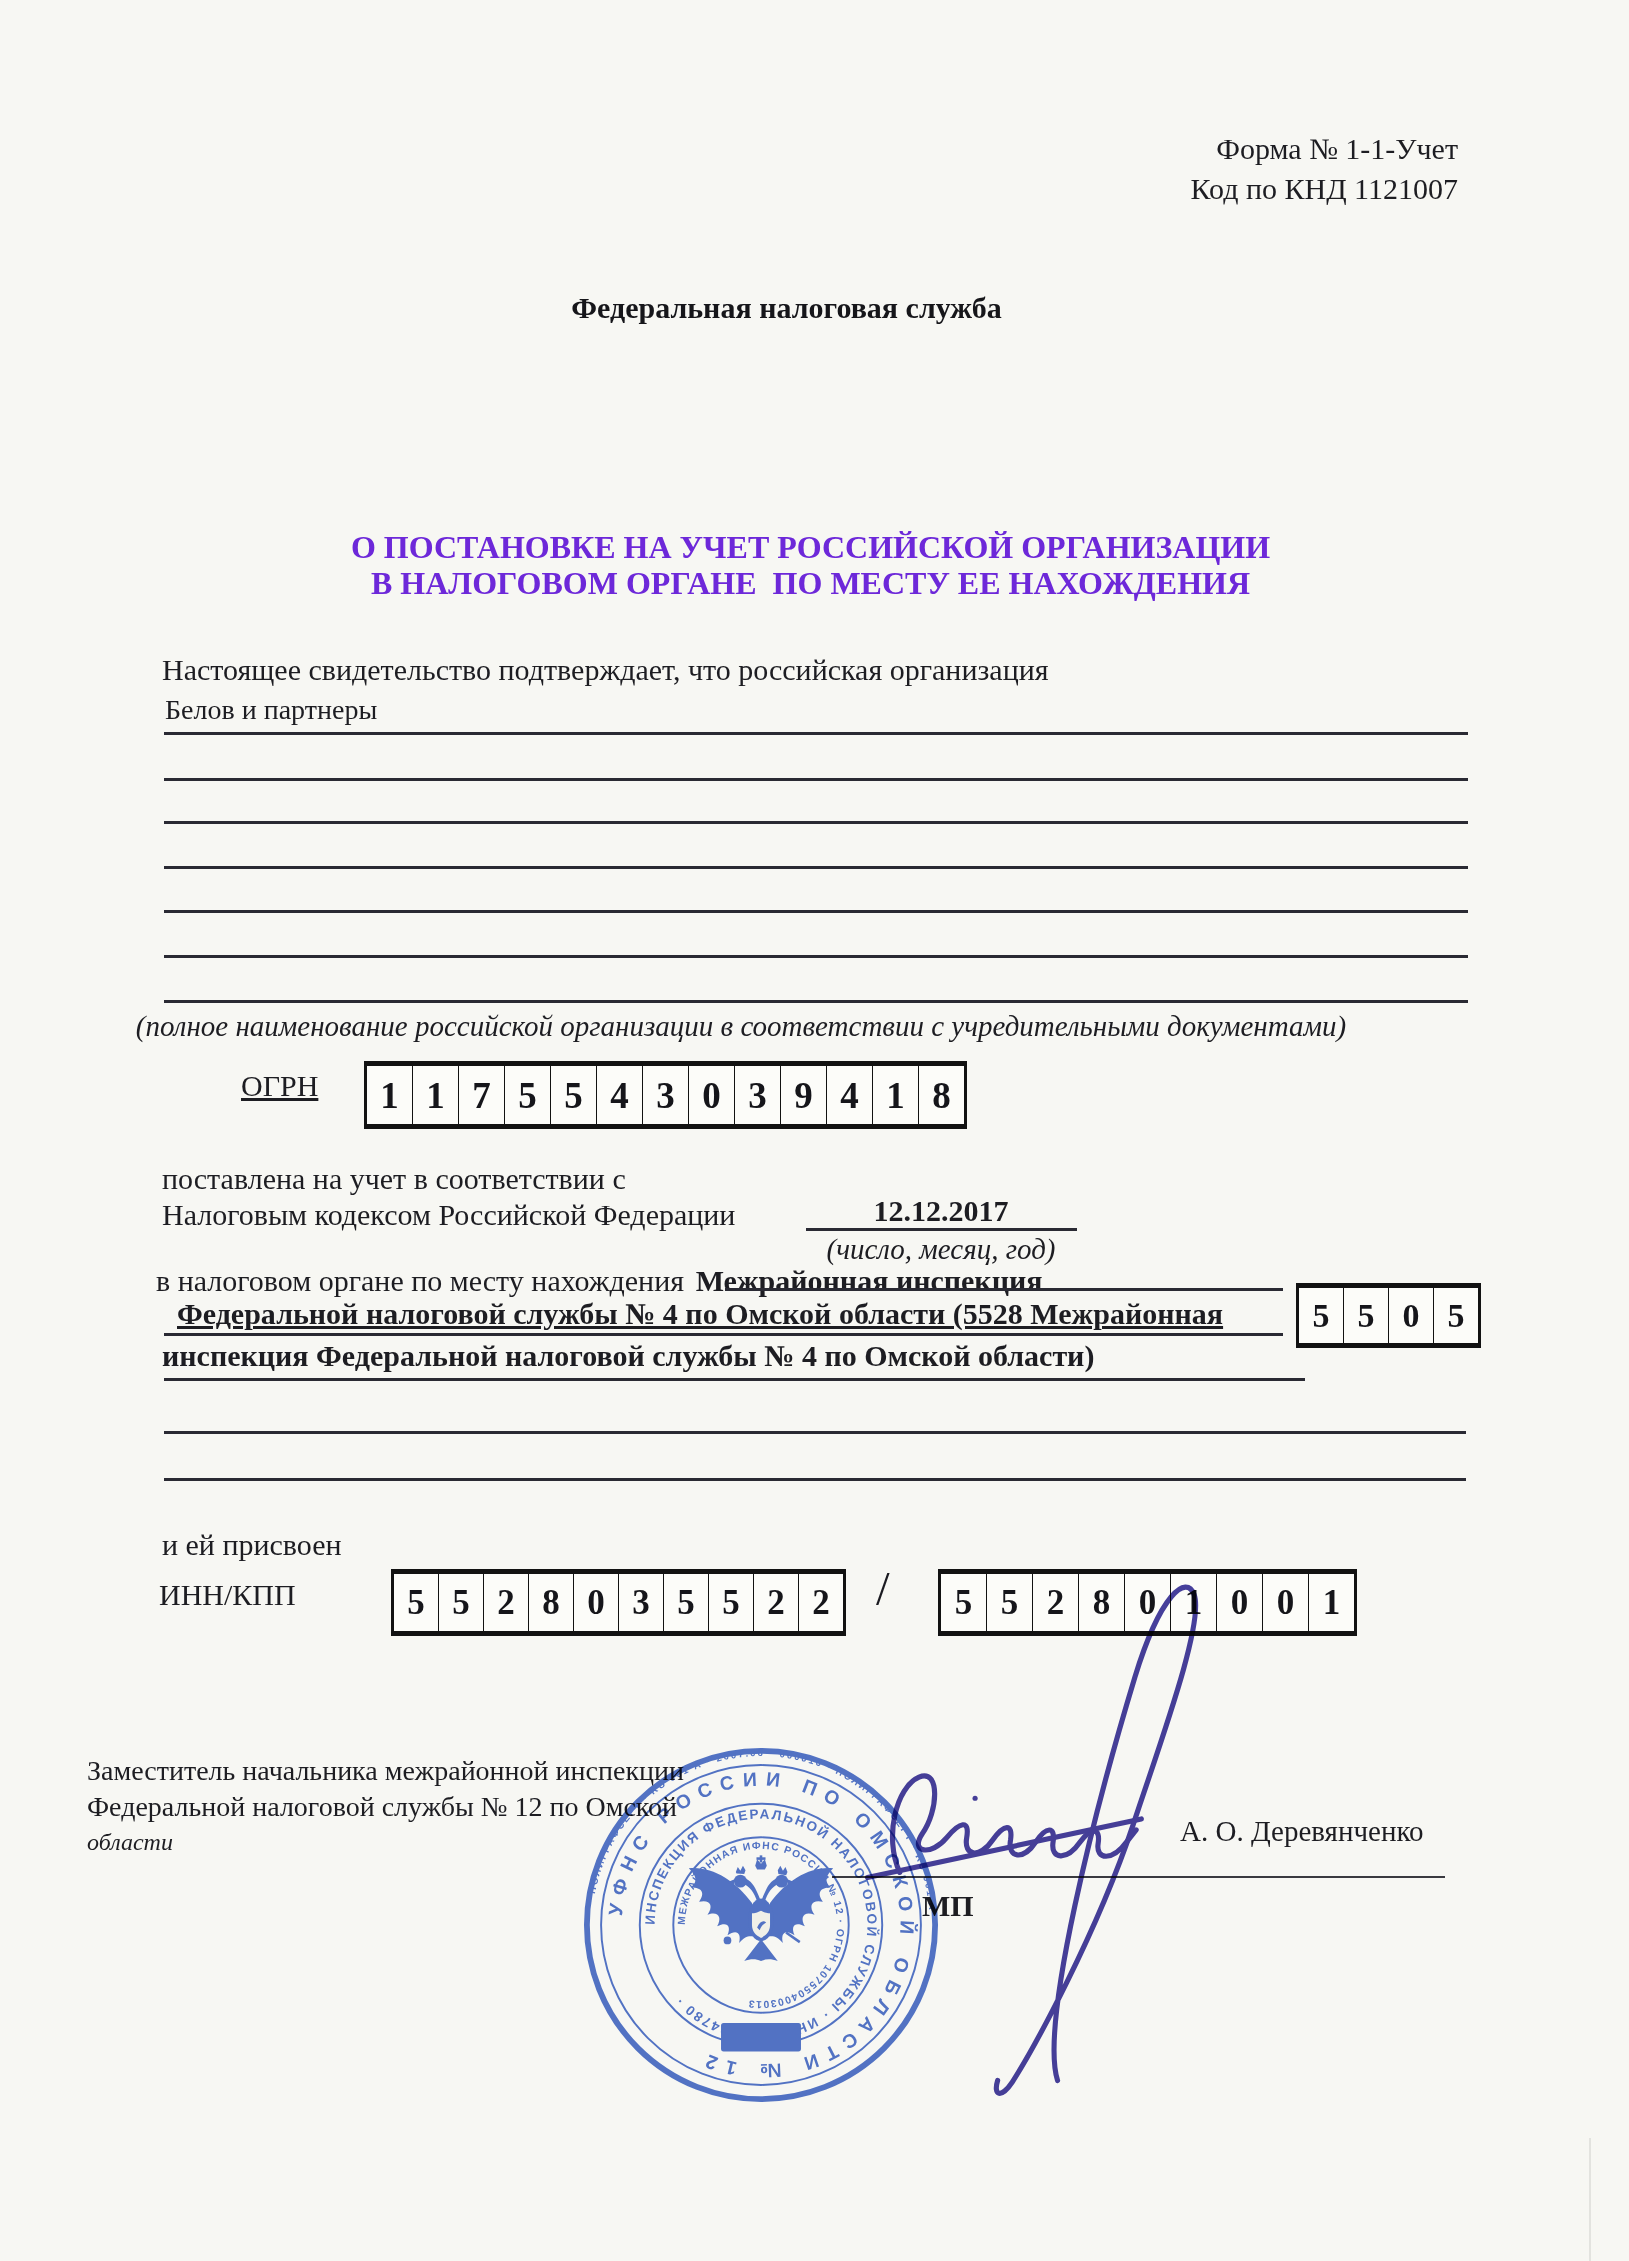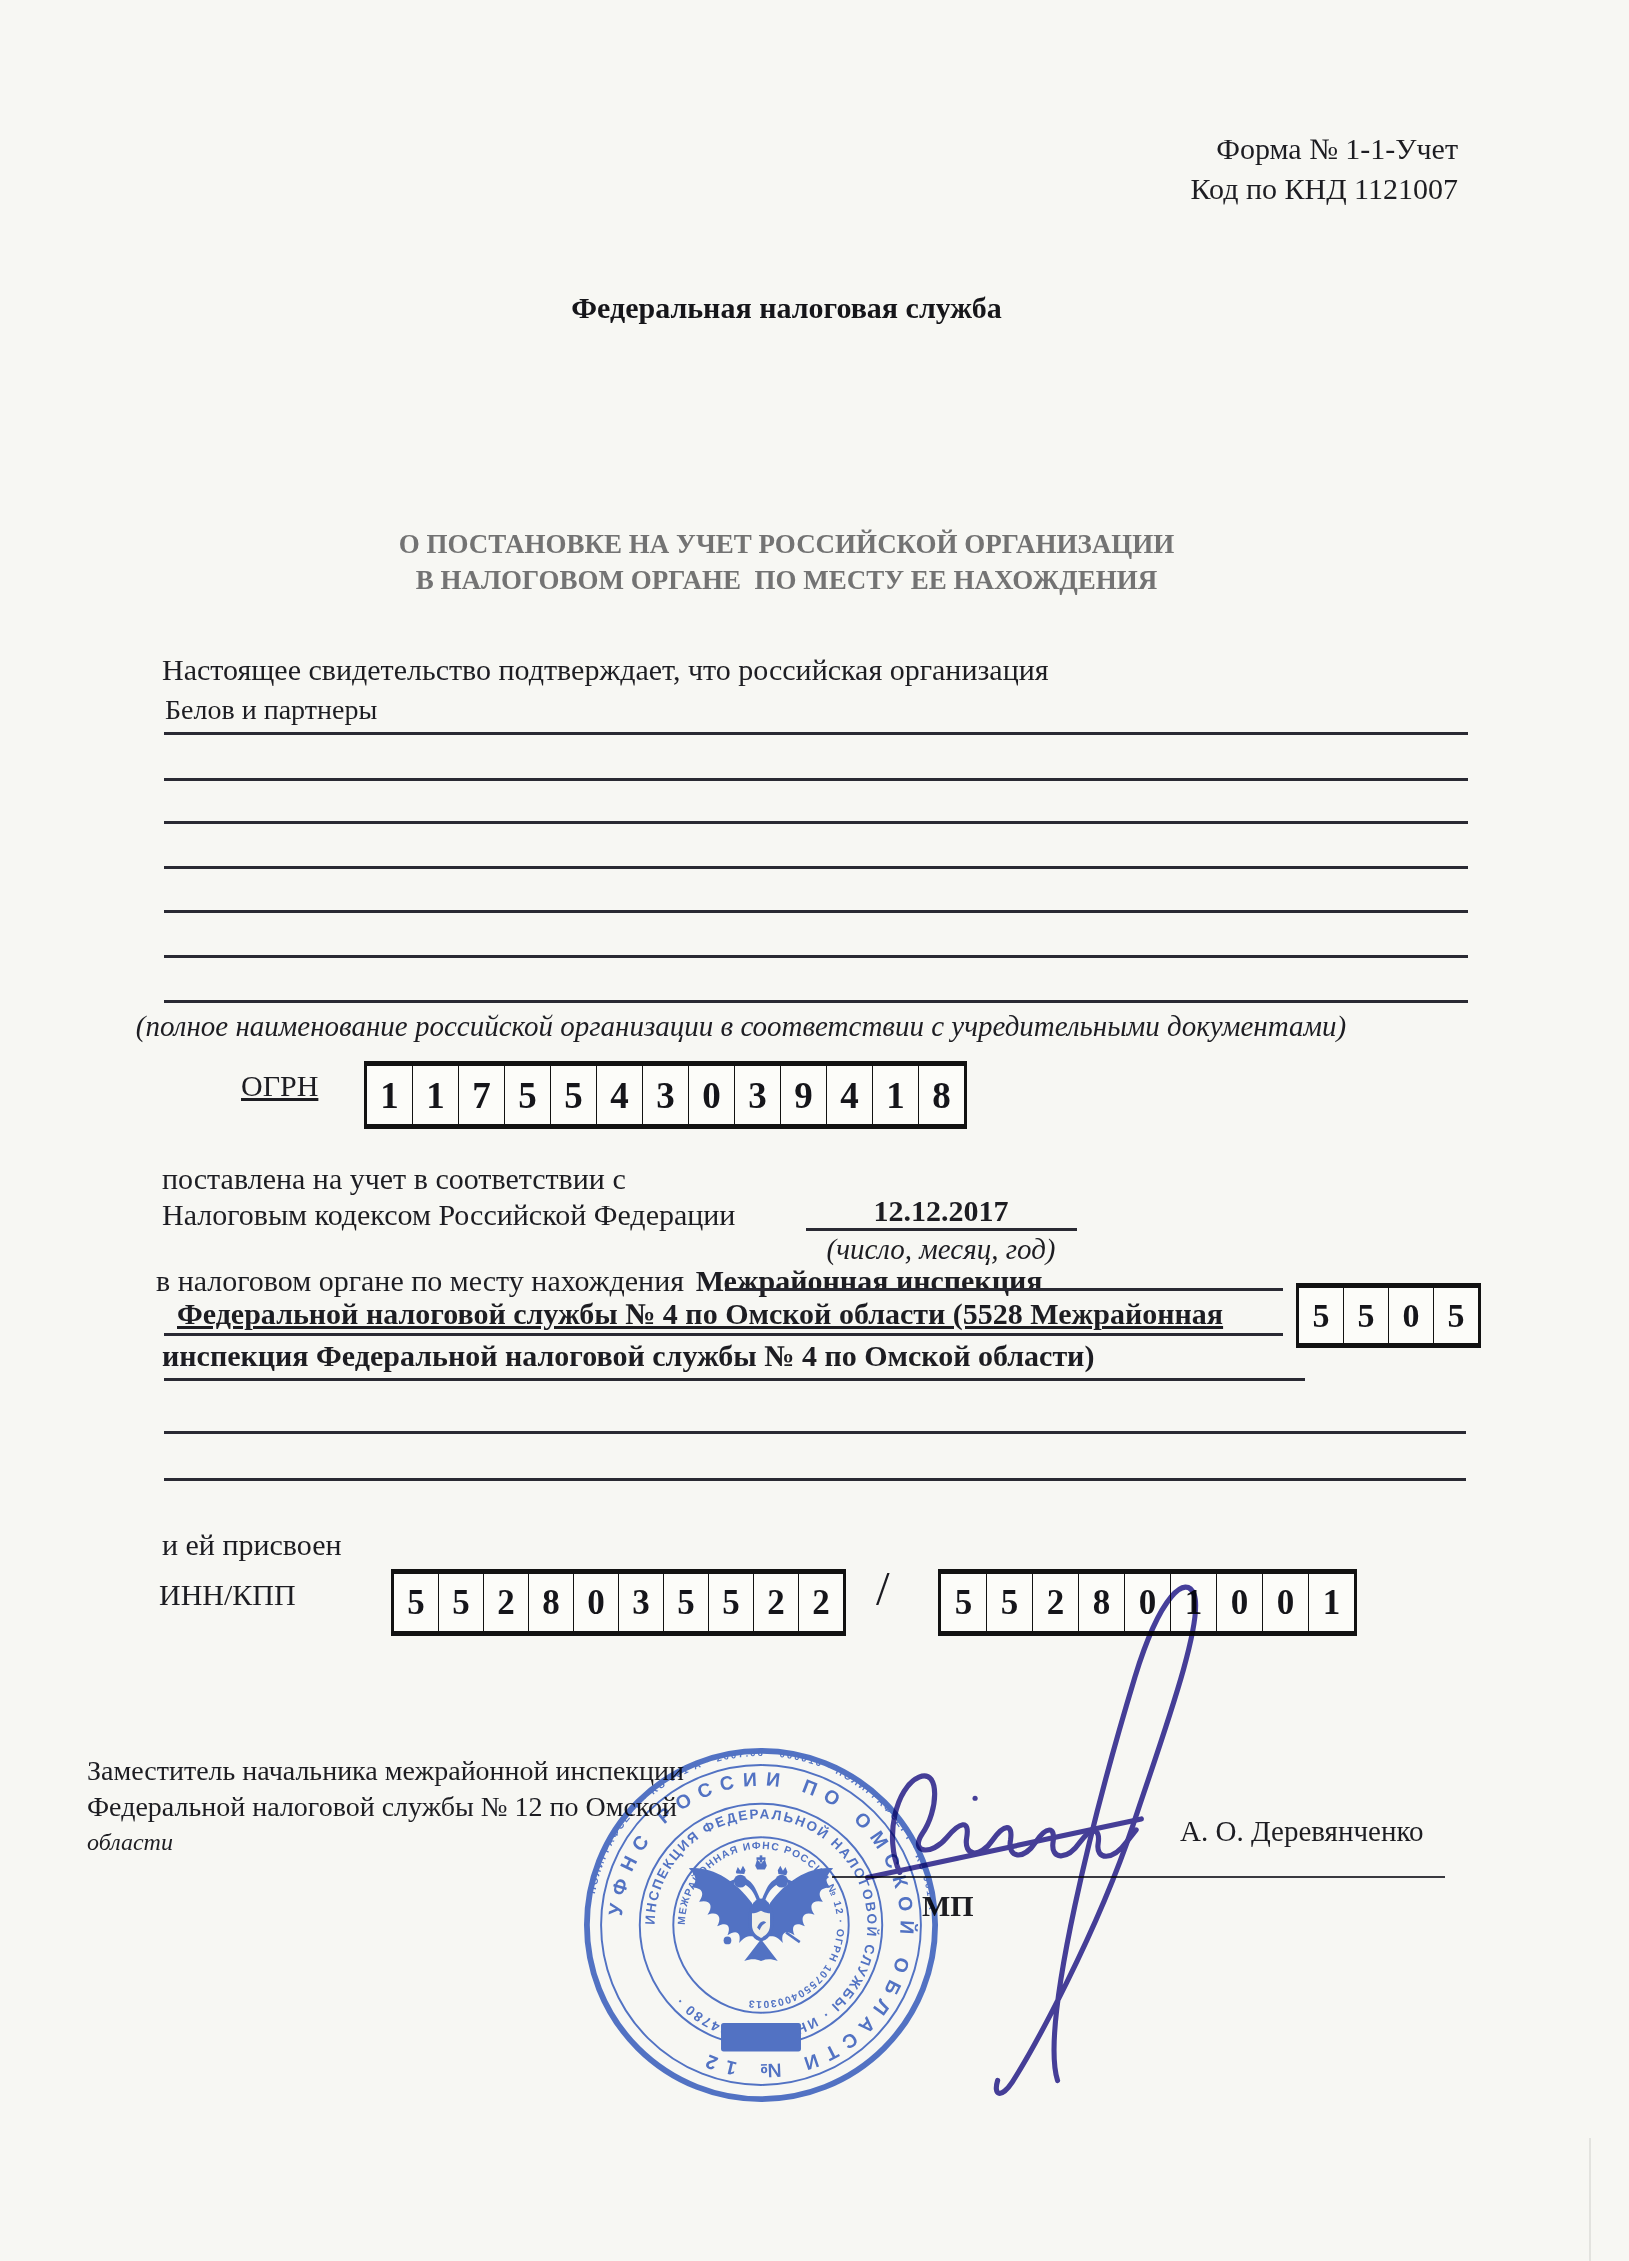--- a/index.html
+++ b/index.html
@@ -15,21 +15,21 @@
   }
   .t{position:absolute;font-size:30px;line-height:1.1;white-space:nowrap;}
   .bold{font-weight:bold;}
   .center{text-align:center;white-space:normal;}
   .italic{font-style:italic;}
   .small{font-size:29px;}
   .rline{position:absolute;height:2.6px;background:#2a2a33;}
   .thinline{position:absolute;height:1.9px;background:#3a3a40;}
   .title{font-size:71px;font-weight:bold;letter-spacing:1.9px;color:#121216;}
   .agency{font-size:30px;font-weight:bold;color:#16161a;}
-  .subtitle{font-size:27px;font-weight:bold;color:#737373;white-space:pre;}
+  .subtitle{font-size:32px;font-weight:bold;color:#6d28d9;white-space:pre;padding-left:24px;}
   .digit-row{position:absolute;display:flex;align-items:stretch;
     border:3.2px solid #121212;border-top-width:5.2px;border-bottom-width:5.2px;
     background:#fcfcf9;}
   .digit-cell{display:flex;align-items:center;justify-content:center;
     font-weight:bold;color:#15151a;border-right:1.9px solid #121212;}
   .digit-cell:last-child{border-right:none;}
   .ogrn-row .digit-cell{width:45px;font-size:37px;}
   .inn-row .digit-cell{width:44px;font-size:35px;}
   .kpp-row .digit-cell{width:45px;font-size:35px;}
   .code-row .digit-cell{width:44px;font-size:34px;}

